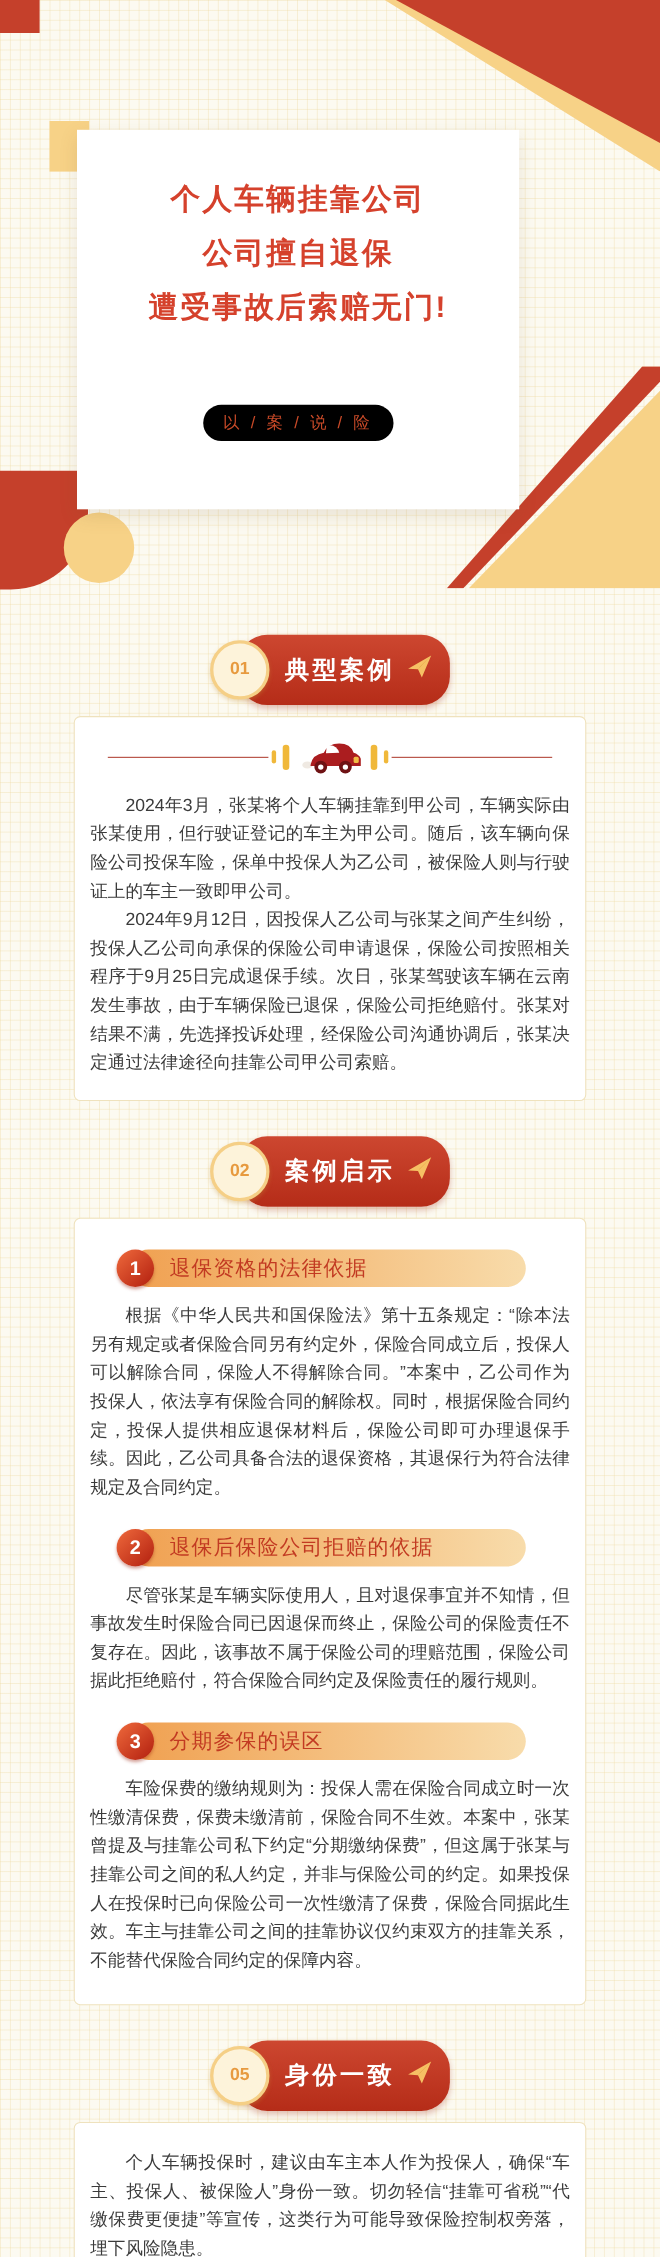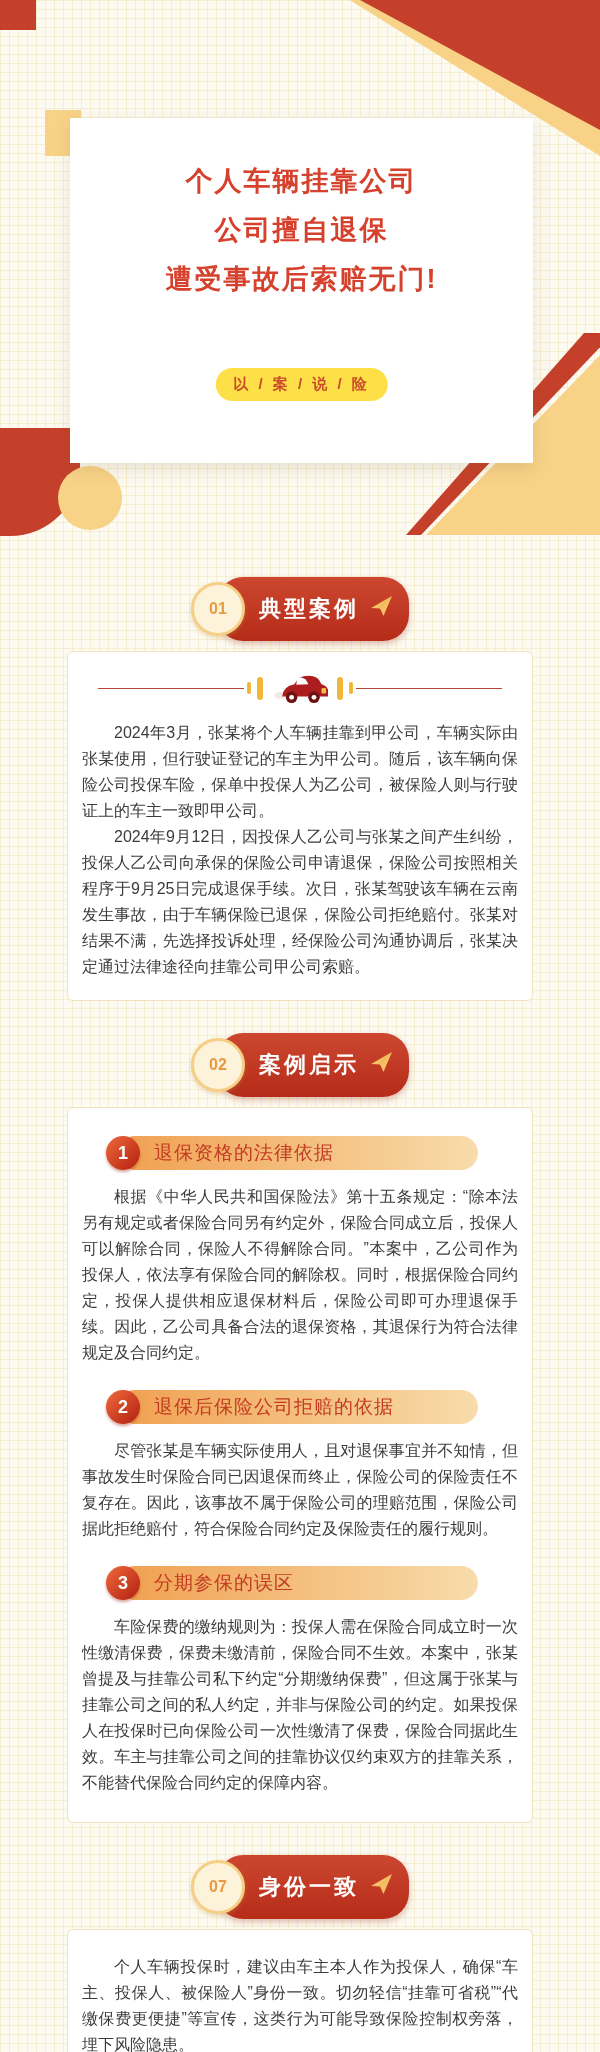--- a/index.html
+++ b/index.html
@@ -27,27 +27,27 @@
   .h-tr-r{position:absolute;top:0;right:0;width:240px;height:130px;background:#c5402b;
           clip-path:polygon(0 0,100% 0,100% 100%);}
   .h-rect-y{position:absolute;left:45px;top:110px;width:36px;height:46px;background:#f7d287;}
   .h-bl-red{position:absolute;left:0;top:428px;width:80px;height:108px;background:#c5402b;
             border-radius:0 0 70px 0;}
   .h-bl-circ{position:absolute;left:58px;top:466px;width:64px;height:64px;border-radius:50%;
              background:#f7d287;}
   .h-br{position:absolute;right:0;top:333px;width:200px;height:202px;}
   .h-br-y{position:absolute;inset:0;background:#f7d287;clip-path:polygon(100% 11%,100% 100%,13% 100%);}
   .h-br-r{position:absolute;inset:0;background:#c5402b;clip-path:polygon(92% 0,100% 0,100% 7%,10.5% 100%,3% 100%);}
-  .hero-card{position:absolute;left:70px;top:118px;width:463px;height:345px;background:#ffffff;
+  .hero-card{position:absolute;left:70px;top:118px;width:402px;height:345px;background:#ffffff;
              box-shadow:0 6px 16px rgba(120,90,40,.15);z-index:2;text-align:center;}
   .hero-title{color:#d5412c;font-weight:bold;font-size:27px;letter-spacing:2px;line-height:1;}
   .hero-title.t1{margin-top:50px;}
   .hero-title.t2,.hero-title.t3{margin-top:22px;}
   .hero-ribbon{position:absolute;left:50%;transform:translateX(-50%);bottom:62px;
-               background:#fde047;color:#c94a28;font-weight:bold;font-size:15px;letter-spacing:3px;
+               background:#000000;color:#c94a28;font-weight:normal;font-size:15px;letter-spacing:3px;
                padding:7px 18px;border-radius:17px;white-space:nowrap;}
   
   .sec-badge{display:flex;align-items:center;justify-content:center;width:fit-content;
              margin:22px auto 10px;}
   .sec-badge.later{margin-top:32px;}
   .sec-num{width:54px;height:54px;border-radius:50%;background:#fdf3da;border:3px solid #f5cf86;
            color:#e79a3f;font-size:16px;font-weight:bold;display:flex;align-items:center;
            justify-content:center;z-index:1;box-shadow:0 2px 4px rgba(200,150,60,.35);box-sizing:border-box;}
   .sec-pill{margin-left:-28px;height:64px;background:linear-gradient(180deg,#cd4730,#b52c18);
             border-radius:26px;display:flex;align-items:center;gap:10px;padding:0 16px 0 42px;
@@ -178,21 +178,21 @@
       <div class="sub-head">
         <div class="sub-num">3</div>
         <div class="sub-pill">分期参保的误区</div>
       </div>
       <p>车险保费的缴纳规则为：投保人需在保险合同成立时一次性缴清保费，保费未缴清前，保险合同不生效。本案中，张某曾提及与挂靠公司私下约定“分期缴纳保费”，但这属于张某与挂靠公司之间的私人约定，并非与保险公司的约定。如果投保人在投保时已向保险公司一次性缴清了保费，保险合同据此生效。车主与挂靠公司之间的挂靠协议仅约束双方的挂靠关系，不能替代保险合同约定的保障内容。</p>
     </div>
 
   </div>
 
   <div class="sec-badge later">
-    <div class="sec-num">07</div>
+    <div class="sec-num">05</div>
     <div class="sec-pill">
       <span>身份一致</span>
       <span>
         <svg width="24" height="22" viewBox="0 0 24 22">
             <path d="M2 13 L23 1 L14.5 21 L11 13.5 Z" fill="#f6c064"></path>
             <path d="M11 13.5 L23 1 L13 11 Z" fill="#dd9638"></path>
           </svg>
       </span>
     </div>
   </div>

